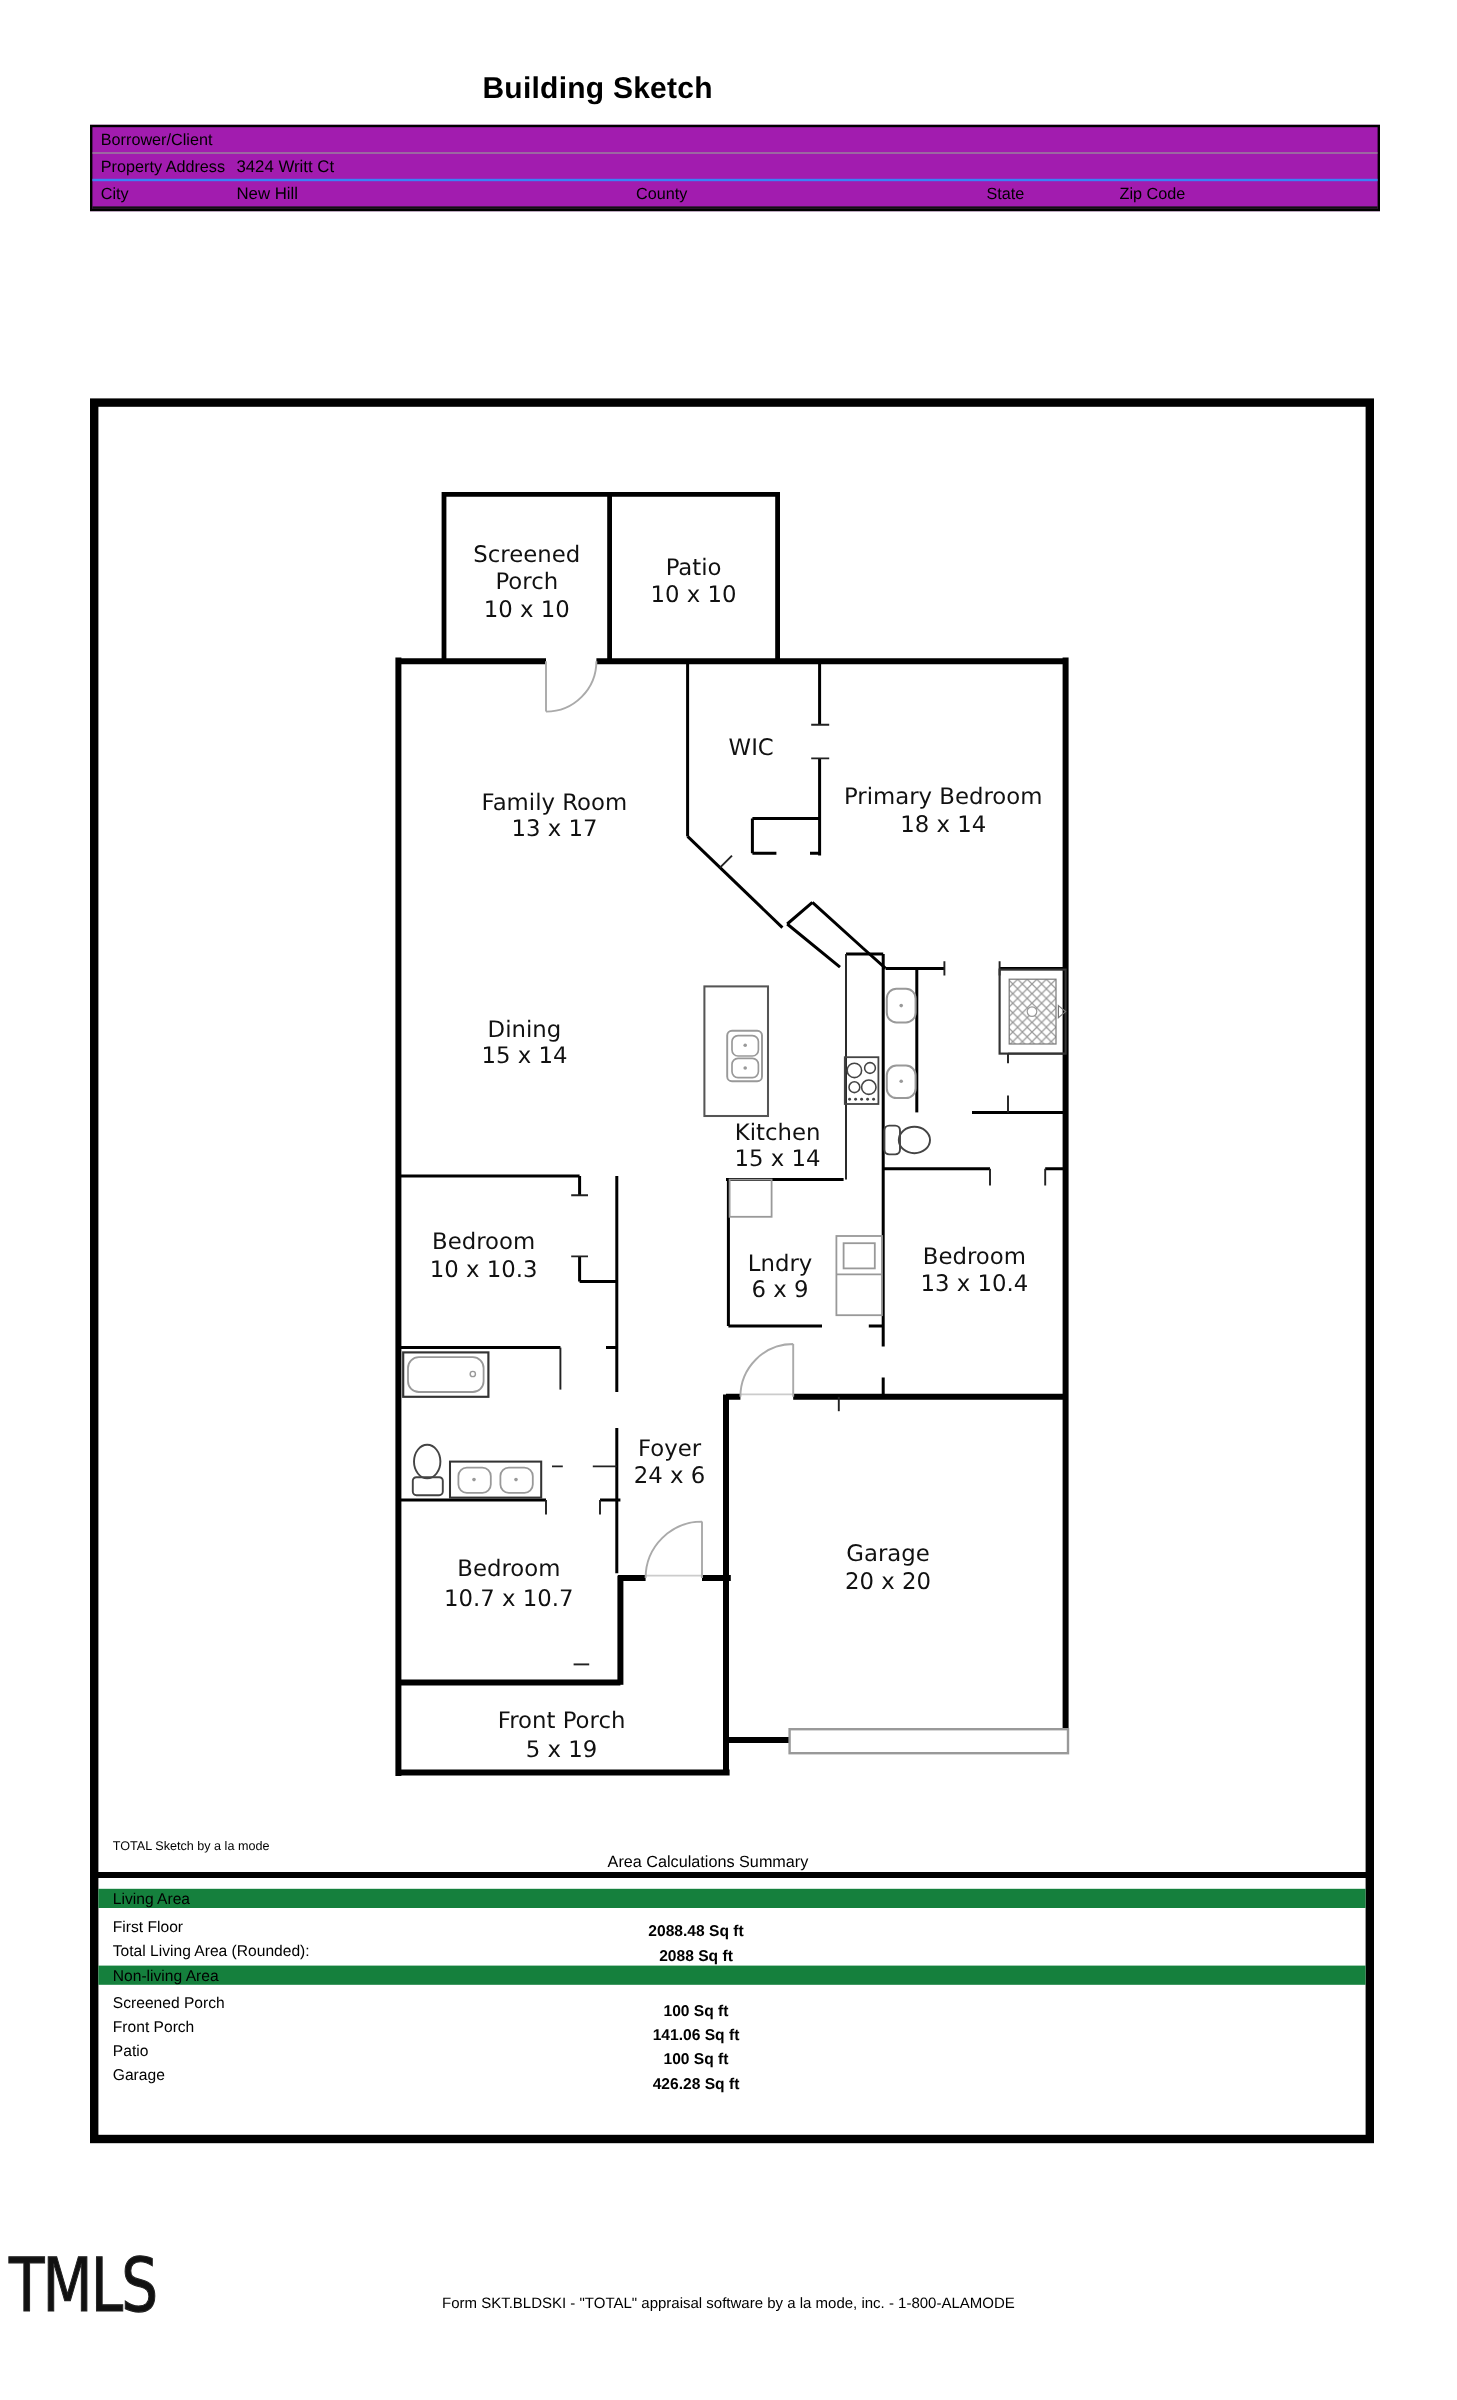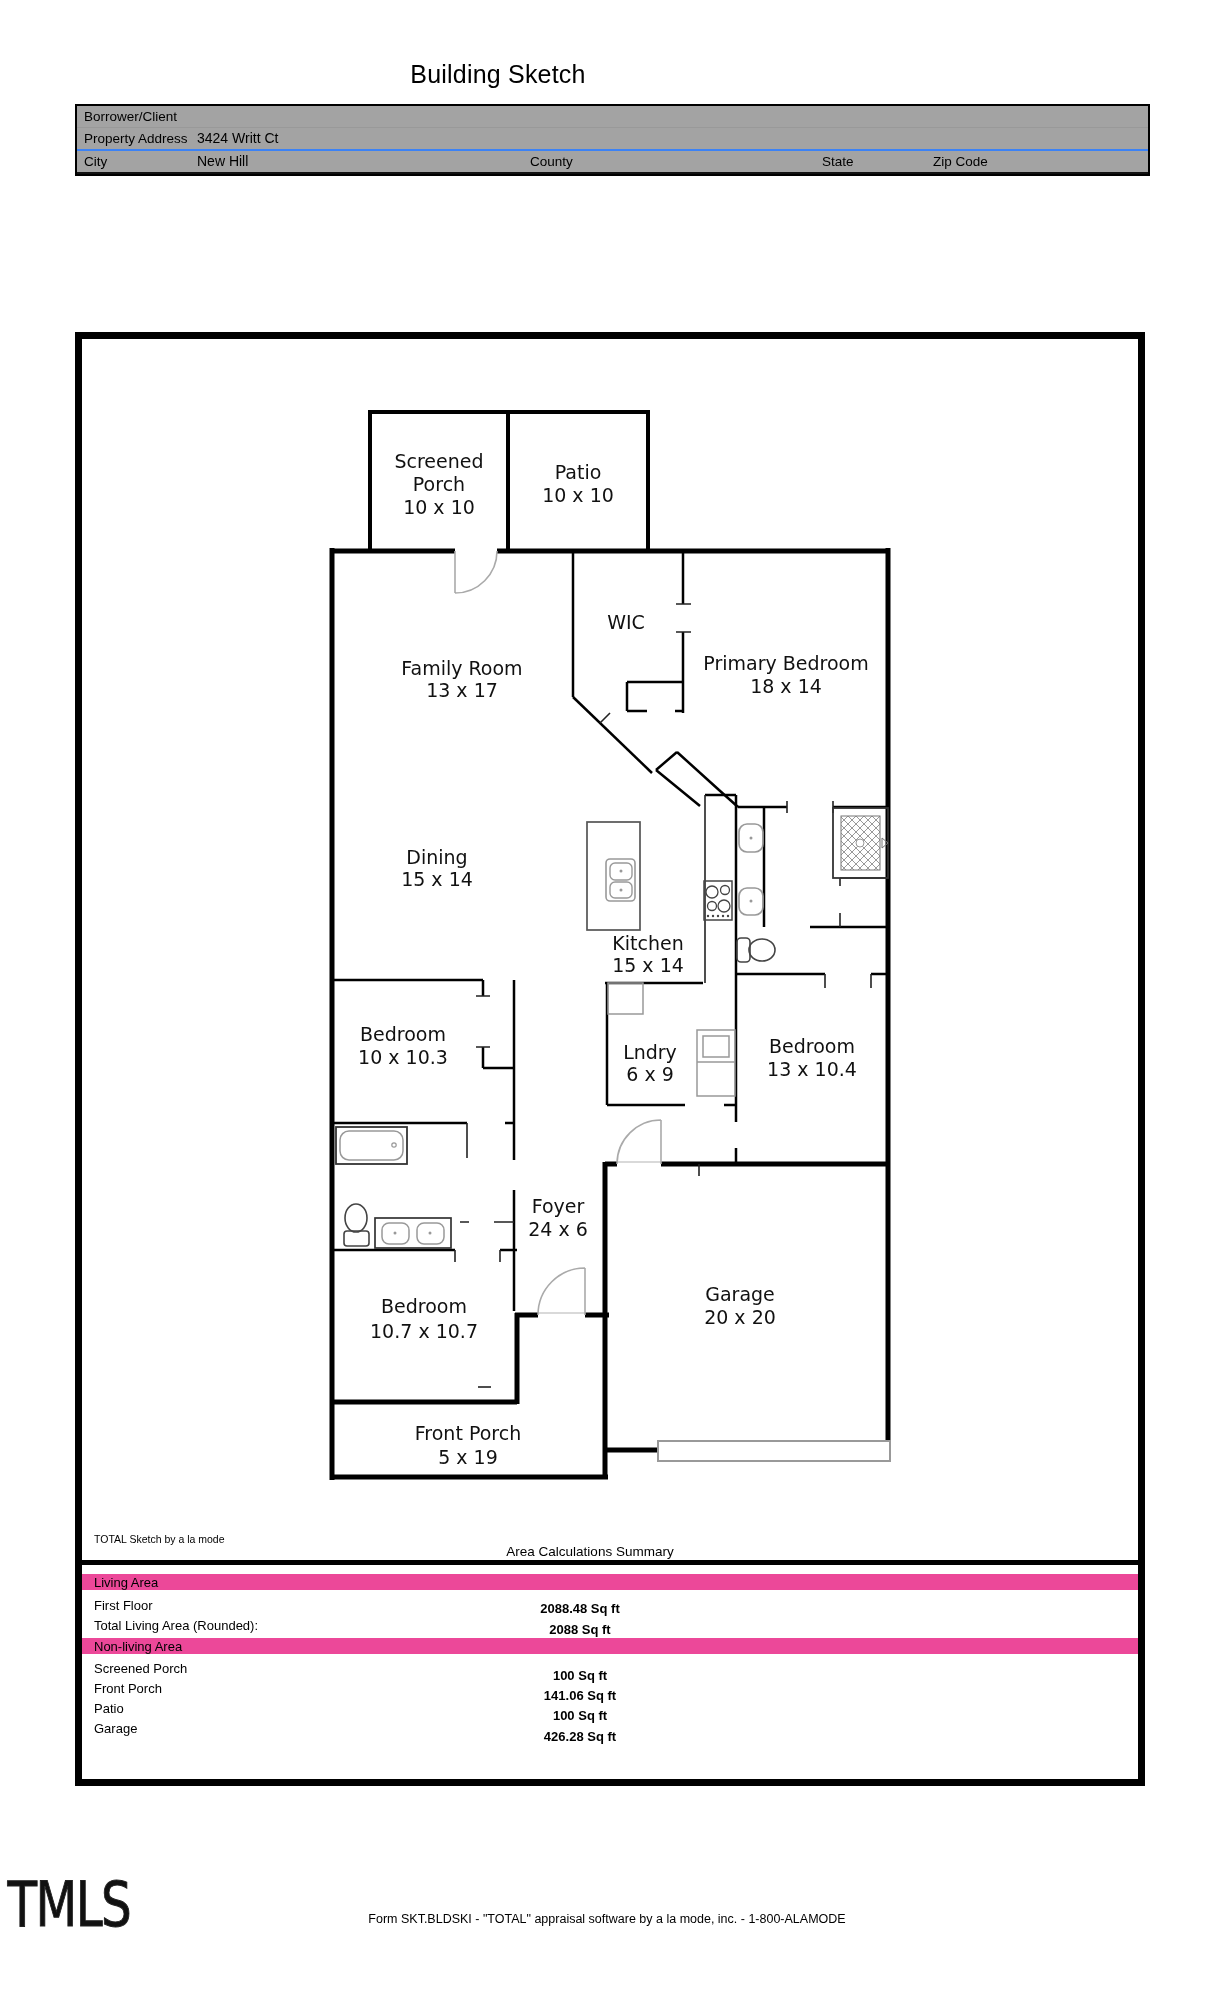--- a/index.html
+++ b/index.html
@@ -1,39 +1,39 @@
 <!DOCTYPE html>
 <html><head>
 <meta charset="utf-8">
 <style>
   html,body{margin:0;padding:0;background:#fff;}
   body{width:1214px;height:2000px;position:relative;overflow:hidden;
        font-family:"Liberation Sans",sans-serif;color:#000;}
   .abs{position:absolute;}
   
   #page-title{left:0;top:60px;width:996px;text-align:center;
-    font-size:25px;font-weight:normal;letter-spacing:.2px;}
-  
-  #info-table{left:75px;top:104px;width:1071px;border:2px solid #000;background:#a3a3a3;}
+    font-size:25px;font-weight:bold;letter-spacing:.2px;}
+  
+  #info-table{left:75px;top:104px;width:1071px;border:2px solid #000;background:#a21caf;}
   .info-row{position:relative;height:21px;font-size:13.5px;font-stretch:condensed;}
   .info-row .lbl{position:absolute;left:7px;top:3px;}
   .info-row .val{position:absolute;top:2px;font-size:14px;}
   .r1{border-bottom:1px solid #999;}
   .r2{border-bottom:2px solid #3b82f6;}
   .r3{border-bottom:2px solid #111;padding-left:31px;}
   
   #sketch-border{left:75px;top:332px;width:1056px;height:1440px;border:7px solid #000;background:#fff;}
   #plan-svg{left:0;top:0;}
   svg text{font-family:"DejaVu Sans","Liberation Sans",sans-serif;fill:#111;}
   .room-label{font-size:19px;text-anchor:middle;}
   
   #attribution{left:94px;top:1533px;font-size:10.5px;font-stretch:condensed;}
   #summary-title{left:380px;top:1544px;width:420px;text-align:center;font-size:13.5px;font-stretch:condensed;}
   #summary-topline{left:78px;top:1560px;width:1064px;height:5px;background:#000;}
-  .gray-bar{left:82px;width:1056px;height:16px;background:#ec4899;}
+  .gray-bar{left:82px;width:1056px;height:16px;background:#15803d;}
   .sum-lbl{left:94px;font-size:13px;font-stretch:condensed;}
   .sum-val{left:440px;width:280px;text-align:center;font-size:13px;font-stretch:condensed;font-weight:bold;}
   
   #footer-text{left:0;top:1912px;width:1214px;text-align:center;font-size:12.5px;font-stretch:condensed;}
   #tmls-logo{left:6px;top:1868px;}
 </style>
 </head>
 <body>
 
 <div class="abs" id="page-title">Building Sketch</div>

